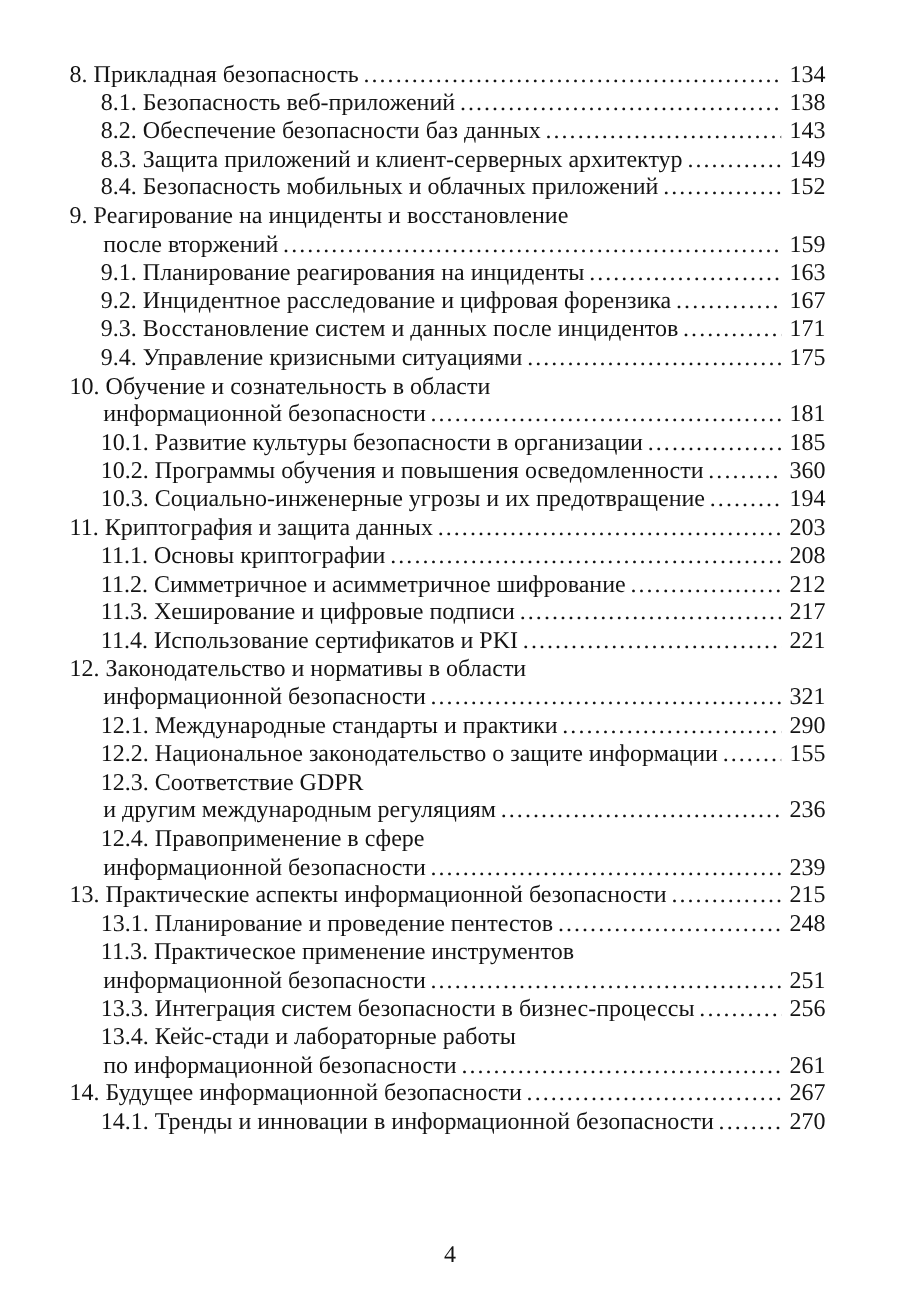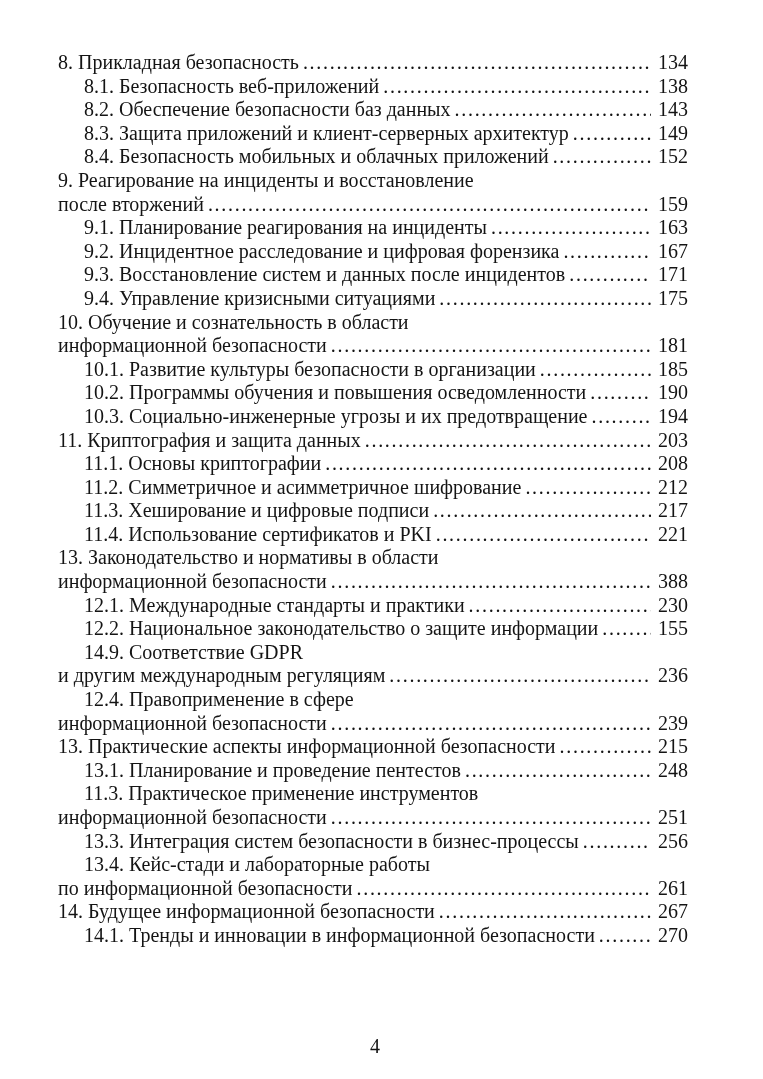--- a/index.html
+++ b/index.html
@@ -21,21 +21,21 @@
     font-size: 20px;
     line-height: 23.6px;
   }
   .toc-line {
     display: flex;
     align-items: baseline;
     white-space: nowrap;
   }
   .toc-line.level-sub { padding-left: 26px; }
   .toc-line.level-chapter { padding-left: 0; }
-  .toc-line.level-cont { padding-left: 0; }
+  .toc-line.level-cont { padding-left: 0; margin-left: 28px; }
   .toc-text { flex: 0 0 auto; }
   .leader {
     flex: 1 1 0;
     min-width: 0;
     overflow: hidden;
     white-space: nowrap;
   }
   .leader::after {
     content: "....................................................................................................................................................................";
     letter-spacing: 1.7px;
@@ -140,21 +140,21 @@
 
       <div class="toc-line level-sub">
         <span class="toc-text">10.1. Развитие культуры безопасности в организации</span>
         <span class="leader"></span>
         <span class="pageno">185</span>
       </div>
 
       <div class="toc-line level-sub">
         <span class="toc-text">10.2. Программы обучения и повышения осведомленности</span>
         <span class="leader"></span>
-        <span class="pageno">190</span>
+        <span class="pageno">360</span>
       </div>
 
       <div class="toc-line level-sub">
         <span class="toc-text">10.3. Социально-инженерные угрозы и их предотвращение</span>
         <span class="leader"></span>
         <span class="pageno">194</span>
       </div>
 
 
       <div class="toc-line level-chapter">
@@ -181,44 +181,44 @@
         <span class="pageno">217</span>
       </div>
 
       <div class="toc-line level-sub">
         <span class="toc-text">11.4. Использование сертификатов и PKI</span>
         <span class="leader"></span>
         <span class="pageno">221</span>
       </div>
 
       <div class="toc-line level-chapter no-page">
-        <span class="toc-text">13. Законодательство и нормативы в области</span>
-
-      </div>
-
-      <div class="toc-line level-cont">
-        <span class="toc-text">информационной безопасности</span>
-        <span class="leader"></span>
-        <span class="pageno">388</span>
+        <span class="toc-text">12. Законодательство и нормативы в области</span>
+
+      </div>
+
+      <div class="toc-line level-cont">
+        <span class="toc-text">информационной безопасности</span>
+        <span class="leader"></span>
+        <span class="pageno">321</span>
       </div>
 
       <div class="toc-line level-sub">
         <span class="toc-text">12.1. Международные стандарты и практики</span>
         <span class="leader"></span>
-        <span class="pageno">230</span>
+        <span class="pageno">290</span>
       </div>
 
       <div class="toc-line level-sub">
         <span class="toc-text">12.2. Национальное законодательство о защите информации</span>
         <span class="leader"></span>
         <span class="pageno">155</span>
       </div>
 
       <div class="toc-line level-sub no-page">
-        <span class="toc-text">14.9. Соответствие GDPR</span>
+        <span class="toc-text">12.3. Соответствие GDPR</span>
 
       </div>
 
       <div class="toc-line level-cont">
         <span class="toc-text">и другим международным регуляциям</span>
         <span class="leader"></span>
         <span class="pageno">236</span>
       </div>
 
       <div class="toc-line level-sub no-page">

